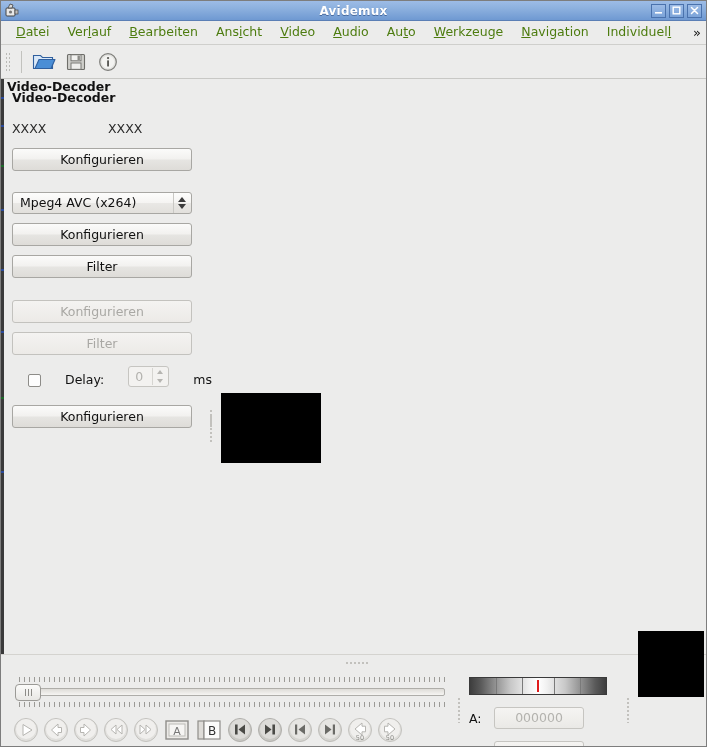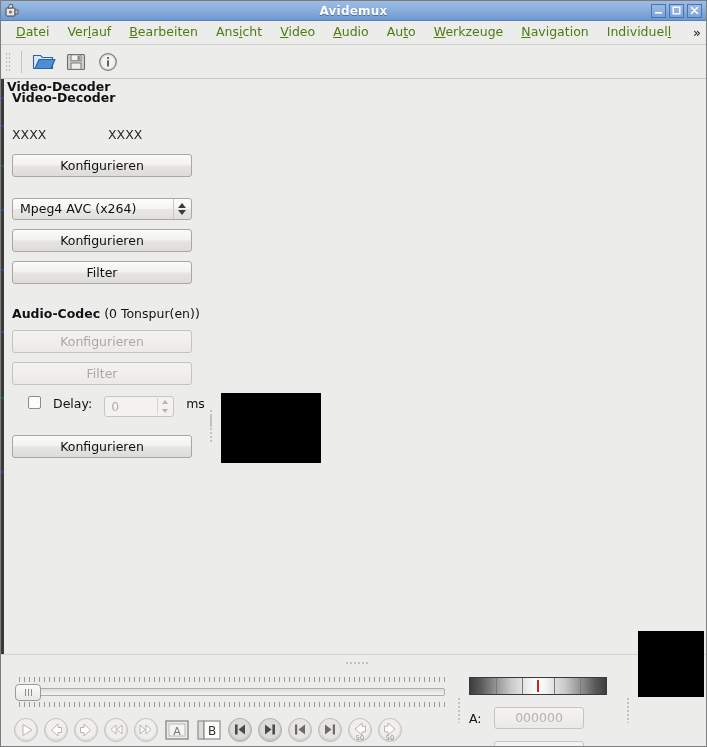--- a/index.html
+++ b/index.html
@@ -151,21 +151,21 @@
     width: 0; height: 0; border-left: 4px solid transparent;
     border-right: 4px solid transparent;
   }
   .arrows .up { border-bottom: 5px solid #3c3c3c; }
   .arrows .dn { border-top: 5px solid #3c3c3c; }
 
   .xxx-row { display: flex; font-size: 12.5px; color: #2a2a2a; }
   .xxx-row span:first-child { width: 96px; }
 
   
-  .delay-row { display: flex; align-items: flex-start; gap: 12px; }
+  .delay-row { display: flex; align-items: flex-end; gap: 24px; }
   .chk {
     width: 13px; height: 13px; background: #fdfdfd;
     border: 1px solid #8d8c88; border-radius: 2px; flex: 0 0 auto;
   }
   .lbl { font-size: 12.5px; color: #101010; }
   .spin {
     position: relative; width: 70px; height: 21px;
     background: #f3f2f0; border: 1px solid #c6c5c1; border-radius: 3px;
     font-size: 12.5px; color: #b3b2ae; line-height: 19px; padding-left: 6px;
   }
@@ -363,43 +363,40 @@
 
       <div style="height:8px"></div>
       <div class="sect-title" style="margin-top:82px; position:absolute; top:-82px; left:0;">Video-Decoder</div>
       <div style="height:0"></div>
     </div>
 
     <div style="position:absolute; left:11px; top:-2px; width:200px;">
 
       <div style="margin-top:13px;">
         <div class="sect-title">Video-Decoder</div>
-        <div class="xxx-row" style="margin-top:22px;">
+        <div class="xxx-row" style="margin-top:16px;">
           <span>XXXX</span>
           <span>XXXX</span>
         </div>
         <button class="btn" style="margin-top:12px;">Konfigurieren</button>
       </div>
 
       <div style="margin-top:21px;">
         <div class="combo" style="margin-top:13px;">
           <span>Mpeg4 AVC (x264)</span>
           <span class="arrows">
             <span class="up"></span>
               <span class="dn"></span>
           </span>
         </div>
         <button class="btn" style="margin-top:9px;">Konfigurieren</button>
         <button class="btn" style="margin-top:9px;">Filter</button>
       </div>
 
       <div style="margin-top:22px;">
-        <div class="sect-title">
-          <span>Audio-Codec</span><span class="sub"> (0 Tonspur(en))</span>
-        </div>
         <button class="btn disabled" style="margin-top:9px;">Konfigurieren</button>
         <button class="btn disabled" style="margin-top:9px;">Filter</button>
 
         <div class="delay-row" style="margin-top:11px; margin-left:16px;">
           <span class="chk"></span>
           <span class="lbl">Delay:</span>
           <span class="spin">
             <span>0</span>
             <span class="sp-arrows">
               <span class="u"></span>

